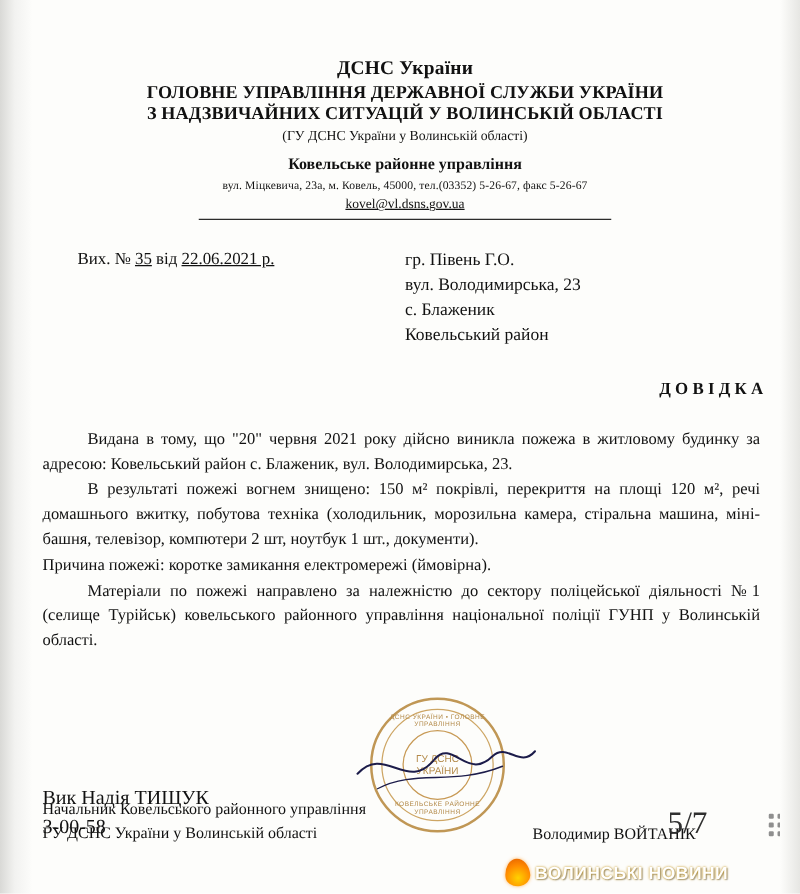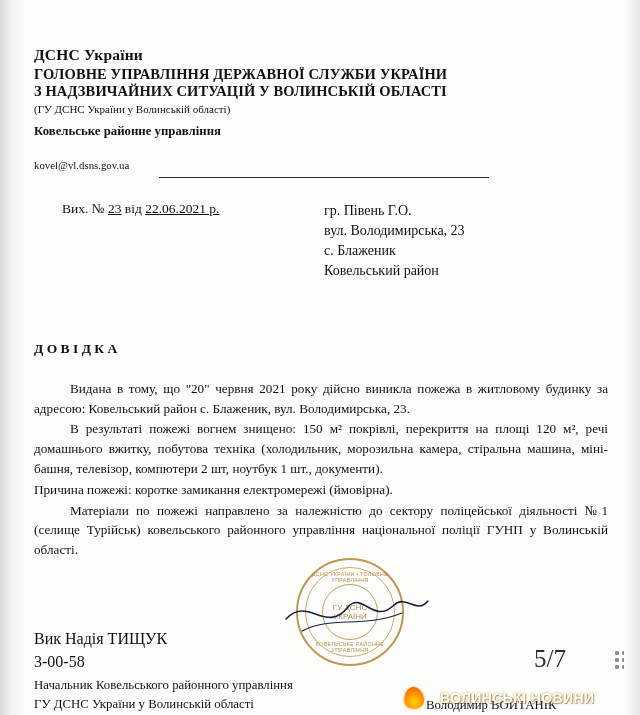--- a/index.html
+++ b/index.html
@@ -41,20 +41,21 @@
   .doc {
     position: absolute;
     left: 34px;
     right: 26px;
     top: 0;
     bottom: 0;
   }
 
   
   .hdr {
+    text-align: center;
     margin-top: 46px;
   }
   .hdr .org1 {
     font-weight: bold;
     font-size: 15.5px;
     letter-spacing: .2px;
   }
   .hdr .org2 {
     font-weight: bold;
     font-size: 14.5px;
@@ -71,21 +72,22 @@
     font-size: 12.8px;
     margin-top: 9px;
   }
   .hdr .addr {
     font-size: 9.3px;
     margin-top: 5px;
     letter-spacing: .1px;
   }
   .hdr .email {
     font-size: 10.8px;
-    margin-top: 20px;
+    margin-top: 3px;
+    text-decoration: underline;
     color: #111;
   }
   .rule {
     width: 330px;
     height: 1px;
     background: #2b2b2b;
     margin: 6px auto 0 auto;
   }
 
   
@@ -104,25 +106,25 @@
   .outgoing .date {
     text-decoration: underline;
   }
   .recipient {
     font-size: 14px;
     line-height: 1.42;
   }
 
   
   .title {
-    text-align: left;
+    text-align: right;
     font-weight: bold;
     font-size: 13.5px;
     letter-spacing: 3.4px;
-    margin-top: 60px;
+    margin-top: 24px;
   }
 
   
   .body {
     margin-top: 22px;
     font-size: 13.2px;
     line-height: 1.5;
     text-align: justify;
     padding-right: 6px;
   }
@@ -227,21 +229,21 @@
     margin-top: 20px;
   }
 
   
   .wm {
     position: absolute;
     left: 404px;
     bottom: 6px;
     display: flex;
     align-items: center;
-    gap: 16px;
+    gap: 4px;
   }
   .wm .flame {
     width: 20px;
     height: 22px;
     background: radial-gradient(circle at 50% 70%, #ffd200 0%, #ff8a00 55%, #e25c00 100%);
     border-radius: 50% 50% 50% 50% / 62% 62% 38% 38%;
     transform: rotate(-6deg);
     box-shadow: 0 0 3px rgba(255,140,0,.6);
   }
   .wm .wmtext {
@@ -276,28 +278,29 @@
   <div class="doc">
 
     <div class="hdr">
       <div class="org1">ДСНС України</div>
       <div class="org2">
         <div>ГОЛОВНЕ УПРАВЛІННЯ ДЕРЖАВНОЇ СЛУЖБИ УКРАЇНИ</div>
         <div>З НАДЗВИЧАЙНИХ СИТУАЦІЙ У ВОЛИНСЬКІЙ ОБЛАСТІ</div>
       </div>
       <div class="org3">(ГУ ДСНС України у Волинській області)</div>
       <div class="org4">Ковельське районне управління</div>
+      <div class="addr">вул. Міцкевича, 23а, м. Ковель, 45000, тел.(03352) 5-26-67, факс 5-26-67</div>
       <div class="email">kovel@vl.dsns.gov.ua</div>
       <div class="rule"></div>
     </div>
 
     <div class="midrow">
       <div class="outgoing">
         <span>Вих. №</span>
-        <span class="num">23</span>
+        <span class="num">35</span>
         <span>від</span>
         <span class="date">22.06.2021 р.</span>
       </div>
       <div class="recipient">
         <div>гр. Півень Г.О.</div>
         <div>вул. Володимирська, 23</div>
         <div>с. Блаженик</div>
         <div>Ковельський район</div>
       </div>
     </div>

